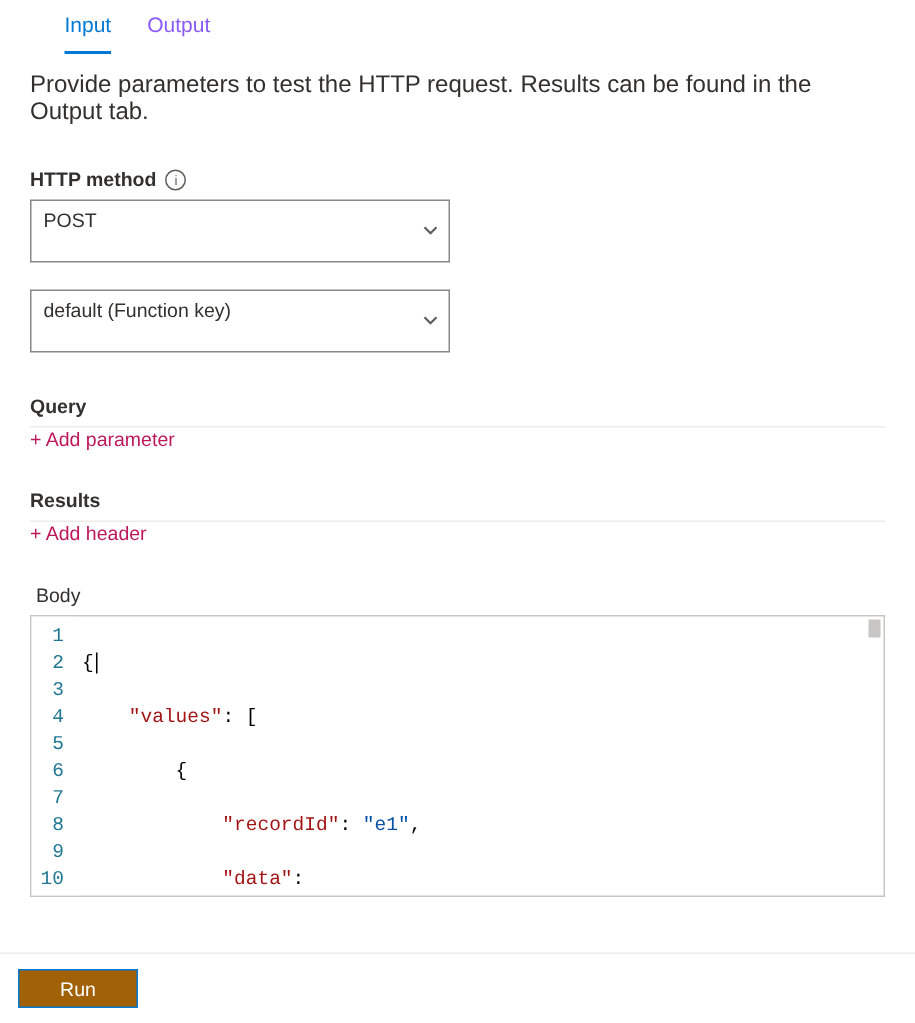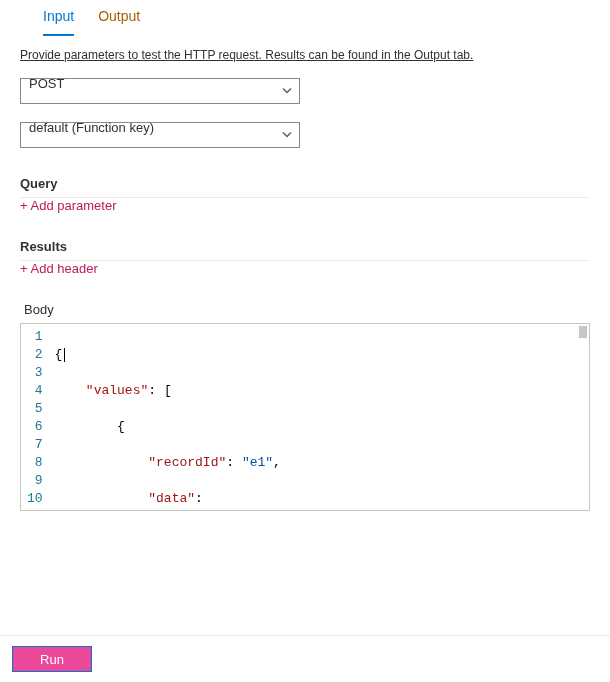--- a/index.html
+++ b/index.html
@@ -18,34 +18,33 @@
     }
     .tabs {
       display: flex;
       padding: 2px 20px 0 20px;
       gap: 24px;
       margin-left: 23px;
     }
     .tab {
       padding: 6px 0 10px 0;
       font-size: 14px;
-      color: #a16207;
+      color: #8b5cf6;
       cursor: pointer;
       border-bottom: 2px solid transparent;
     }
     .tab.active {
       color: #0078d4;
       border-bottom: 2px solid #0078d4;
       font-weight: 400;
     }
     .description {
       padding: 12px 20px 16px 20px;
-      font-size: 12px;
-      color: #323130;
-      text-decoration: underline;
+      font-size: 16px;
+      color: #323130;
     }
     .section {
       padding: 0 20px;
     }
     .field-label {
       display: flex;
       align-items: center;
       font-size: 13px;
       font-weight: 600;
       color: #323130;
@@ -65,21 +64,21 @@
       margin-left: 6px;
       font-weight: normal;
     }
     .select-wrap {
       position: relative;
       width: 280px;
       margin-bottom: 18px;
     }
     .select-box {
       width: 100%;
-      height: 26px;
+      height: 42px;
       border: 1px solid #8a8886;
       background: #fff;
       padding: 0 28px 16px 8px;
       font-size: 13px;
       color: #323130;
       display: flex;
       align-items: center;
       cursor: pointer;
     }
     .chevron {
@@ -181,36 +180,40 @@
       font-size: 13px;
       border: 1px solid #8a8886;
       background: #fff;
       color: #323130;
       cursor: pointer;
       display: flex;
       align-items: center;
       justify-content: center;
     }
     .btn.primary {
-      background: #ec4899;
+      background: #a16207;
       border-color: #0078d4;
       color: #fff;
     }
   </style>
 </head>
 <body>
 
 <div class="tabs">
   <div class="tab active">Input</div>
   <div class="tab">Output</div>
 </div>
 
 <div class="description">Provide parameters to test the HTTP request. Results can be found in the Output tab.</div>
 
 <div class="section">
+  <div class="field-label">
+    <span>HTTP method</span>
+    <span class="info-icon">i</span>
+  </div>
   <div class="select-wrap">
     <div class="select-box">
       <span>POST</span>
     </div>
     <span class="chevron">
       <svg viewBox="0 0 10 10">
           <polyline points="1,3 5,7 9,3"></polyline>
         </svg>
     </span>
   </div>

